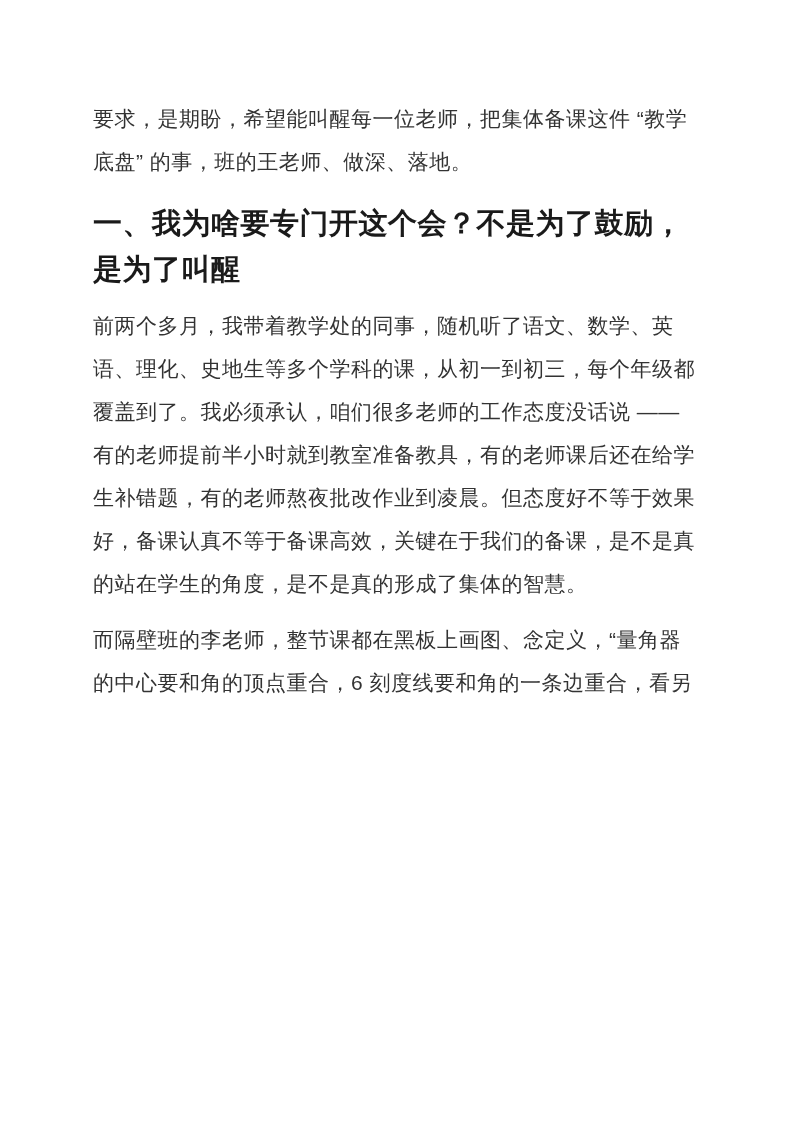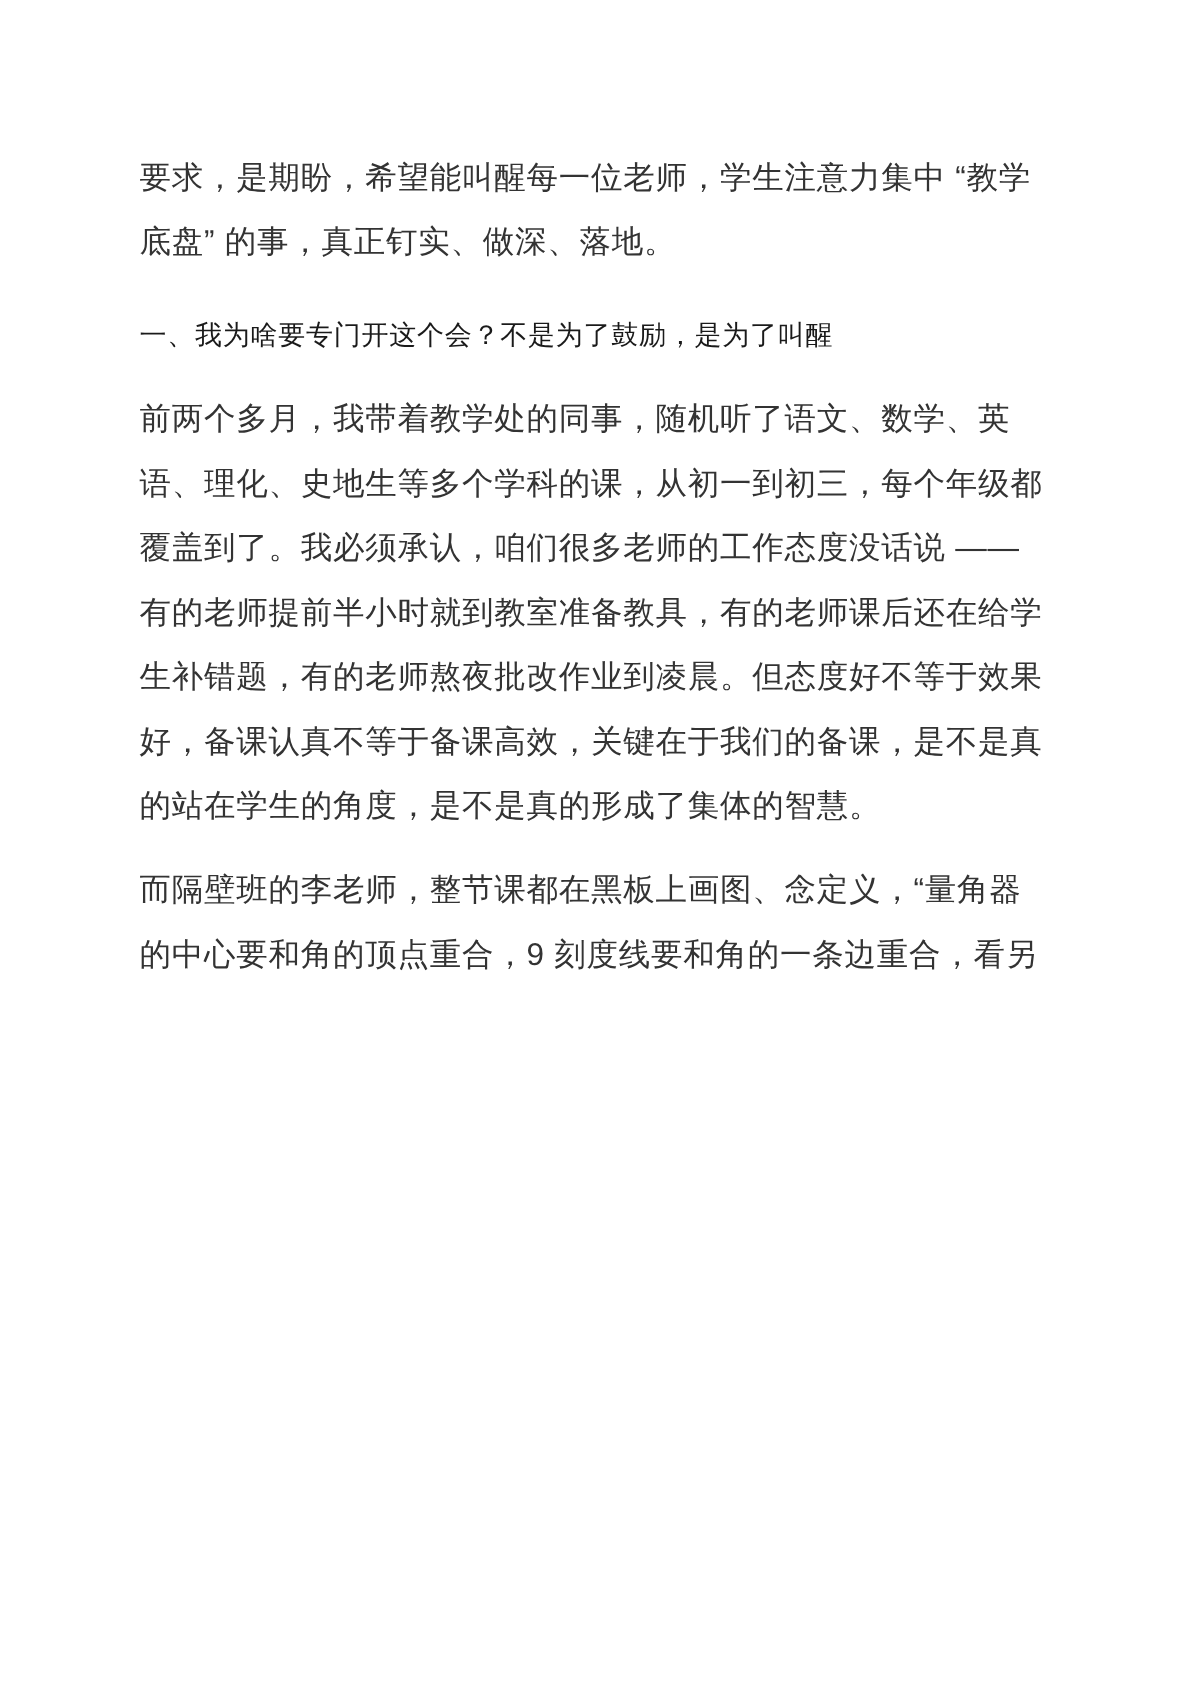--- a/index.html
+++ b/index.html
@@ -25,33 +25,33 @@
     margin: 0 0 13px 0;
     font-size: 21px;
     line-height: 43px;
     font-weight: 400;
     text-align: left;
     letter-spacing: 0.5px;
     color: var(--text-color, #333333);
   }
   .section-heading {
     margin: 17px 0 12px 0;
-    font-size: 18px;
+    font-size: 29px;
     line-height: 46px;
-    font-weight: 400;
+    font-weight: 700;
     text-align: left;
     letter-spacing: 0.5px;
     color: var(--heading-color, #1a1a1a);
   }
 </style>
 </head>
 <body>
 
 <div class="page">
-  <p class="body-par">要求，是期盼，希望能叫醒每一位老师，学生注意力集中 “教学底盘” 的事，真正钉实、做深、落地。</p>
+  <p class="body-par">要求，是期盼，希望能叫醒每一位老师，把集体备课这件 “教学底盘” 的事，班的王老师、做深、落地。</p>
 
   <h2 class="section-heading">一、我为啥要专门开这个会？不是为了鼓励，是为了叫醒</h2>
 
   <p class="body-par">前两个多月，我带着教学处的同事，随机听了语文、数学、英语、理化、史地生等多个学科的课，从初一到初三，每个年级都覆盖到了。我必须承认，咱们很多老师的工作态度没话说 —— 有的老师提前半小时就到教室准备教具，有的老师课后还在给学生补错题，有的老师熬夜批改作业到凌晨。但态度好不等于效果好，备课认真不等于备课高效，关键在于我们的备课，是不是真的站在学生的角度，是不是真的形成了集体的智慧。</p>
 
 
-  <p class="body-par">而隔壁班的李老师，整节课都在黑板上画图、念定义，“量角器的中心要和角的顶点重合，9 刻度线要和角的一条边重合，看另</p>
+  <p class="body-par">而隔壁班的李老师，整节课都在黑板上画图、念定义，“量角器的中心要和角的顶点重合，6 刻度线要和角的一条边重合，看另</p>
 </div>
 
 </body></html>

